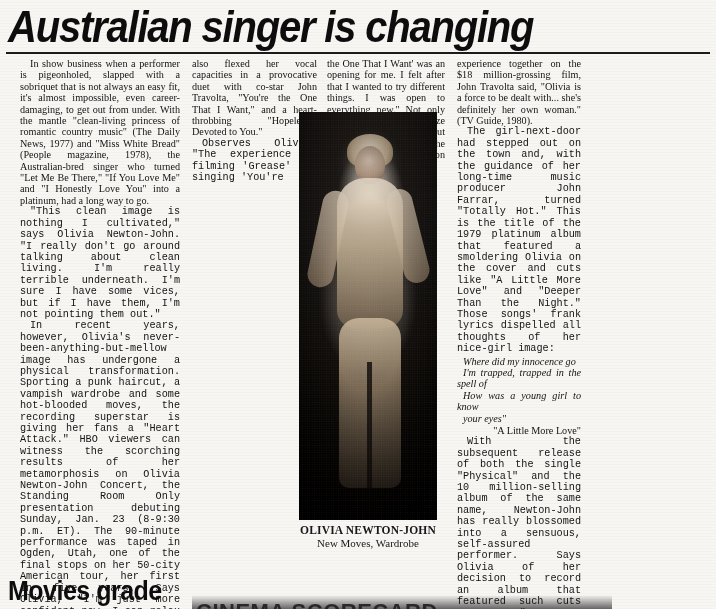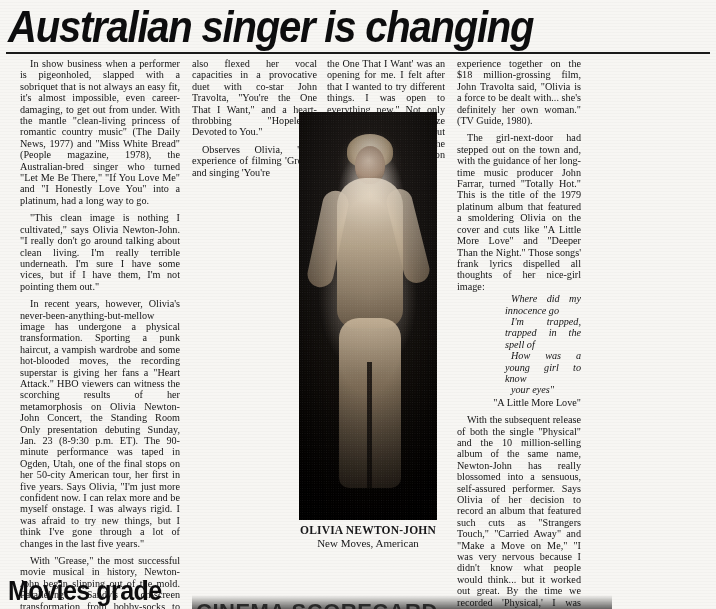--- a/index.html
+++ b/index.html
@@ -60,21 +60,21 @@
     font-size: 10.2px;
     line-height: 11.4px;
     text-align: justify;
     color: #131314;
   }
   .col p {
     margin: 0 0 0 0;
     text-indent: 10px;
   }
   .col p.noindent { text-indent: 0; }
-  .col p + p { margin-top: 6px; }
+  .col p + p { margin-top: 0px; font-family: Liberation Mono, monospace; }
 
   #col1 { left: 0px;   width: 160px; }
   #col2 { left: 172px; width: 125px; }
   #col3 { left: 307px; width: 118px; }
   #col4 { left: 437px; width: 124px; }
   #col5 { left: 572px; width: 130px; }
 
   
   .photo-wrap {
     position: absolute;
@@ -182,21 +182,21 @@
     font-size: 11px;
     line-height: 13px;
   }
 
   .poem {
     display: block;
     text-indent: 0;
     font-style: italic;
     margin: 1px 0 1px 0;
   }
-  .poem-line { display: block; text-indent: 6px; margin-left: 48px; }
+  .poem-line { display: block; text-indent: 6px; }
 
   .subhead-bottom {
     position: absolute;
     left: 8px;
     bottom: 2px;
     font-family: "Liberation Sans", sans-serif;
     font-weight: bold;
     font-size: 25px;
     letter-spacing: -0.5px;
     color: #0d0d0e;
@@ -277,21 +277,21 @@
       <div class="fig-arm-l"></div>
       <div class="fig-arm-r"></div>
       <div class="fig-body"></div>
       <div class="fig-legs"></div>
       <div class="fig-leg-split"></div>
       <div class="vignette"></div>
       <div class="halftone"></div>
     </div>
     <div class="caption">
       <div class="cap-name">OLIVIA NEWTON-JOHN</div>
-      <div class="cap-sub">New Moves, American</div>
+      <div class="cap-sub">New Moves, Wardrobe</div>
     </div>
   </div>
 
   <div class="subhead-bottom">Movies grade</div>
   <div class="bottom-ghost"></div>
   <div class="bottom-ghost-text">CINEMA SCORECARD</div>
 
 </div>
 
 </body></html>

